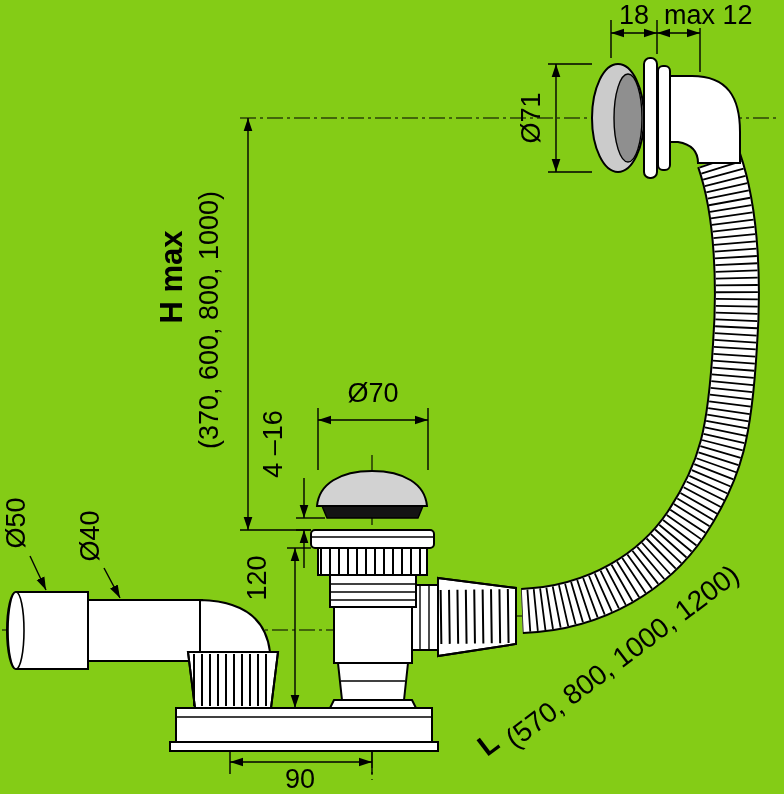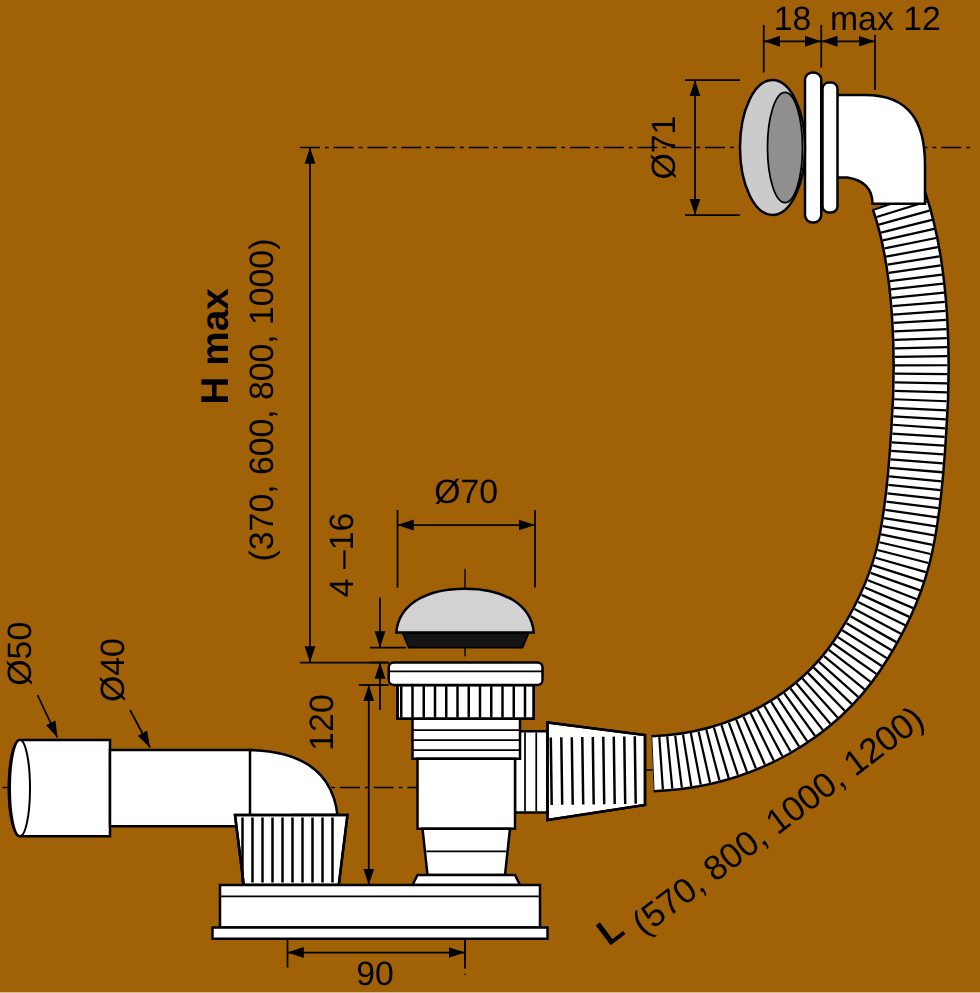--- a/index.html
+++ b/index.html
@@ -1,16 +1,16 @@
 <!DOCTYPE html>
 <html><head>
 <meta charset="utf-8">
 <style>
   html,body{margin:0;padding:0;background:#ffffff;}
-  .stage{width:784px;height:794px;position:relative;background:#a16207;overflow:hidden;}
+  .stage{width:784px;height:794px;position:relative;background:#84cc16;overflow:hidden;}
   svg{display:block;}
   text{font-family:"Liberation Sans","DejaVu Sans",sans-serif;fill:#000;}
   .dim{font-size:27px;}
   .dimbold{font-size:31px;font-weight:bold;}
   .lbold{font-size:29px;font-weight:bold;}
   .lval{font-size:28px;}
   .outline{fill:#ffffff;stroke:#000;stroke-width:2;}
   .thin{stroke:#000;stroke-width:1.4;fill:none;}
   .cl{stroke:#000;stroke-width:1.1;fill:none;stroke-dasharray:16 4 3 4;}
 </style>

